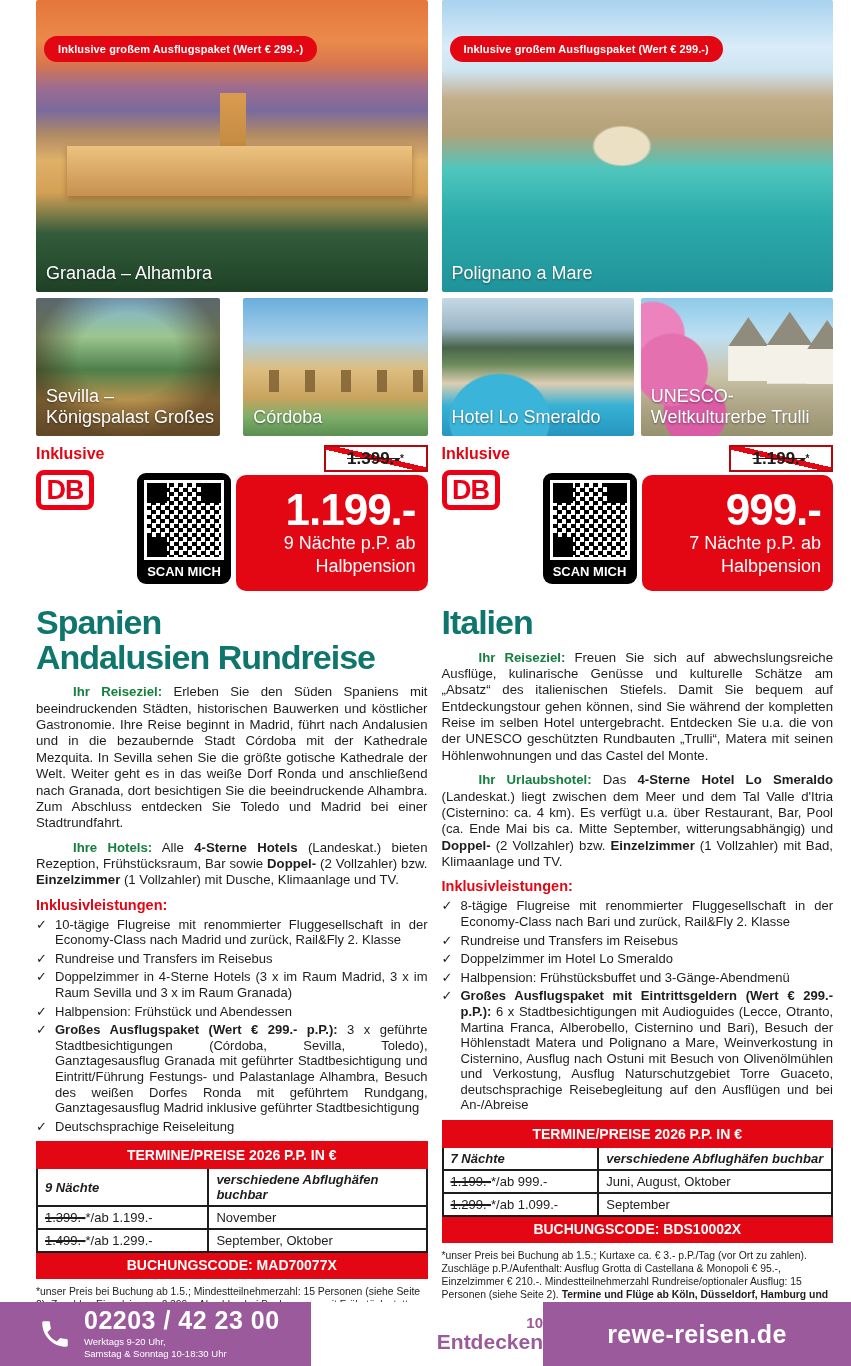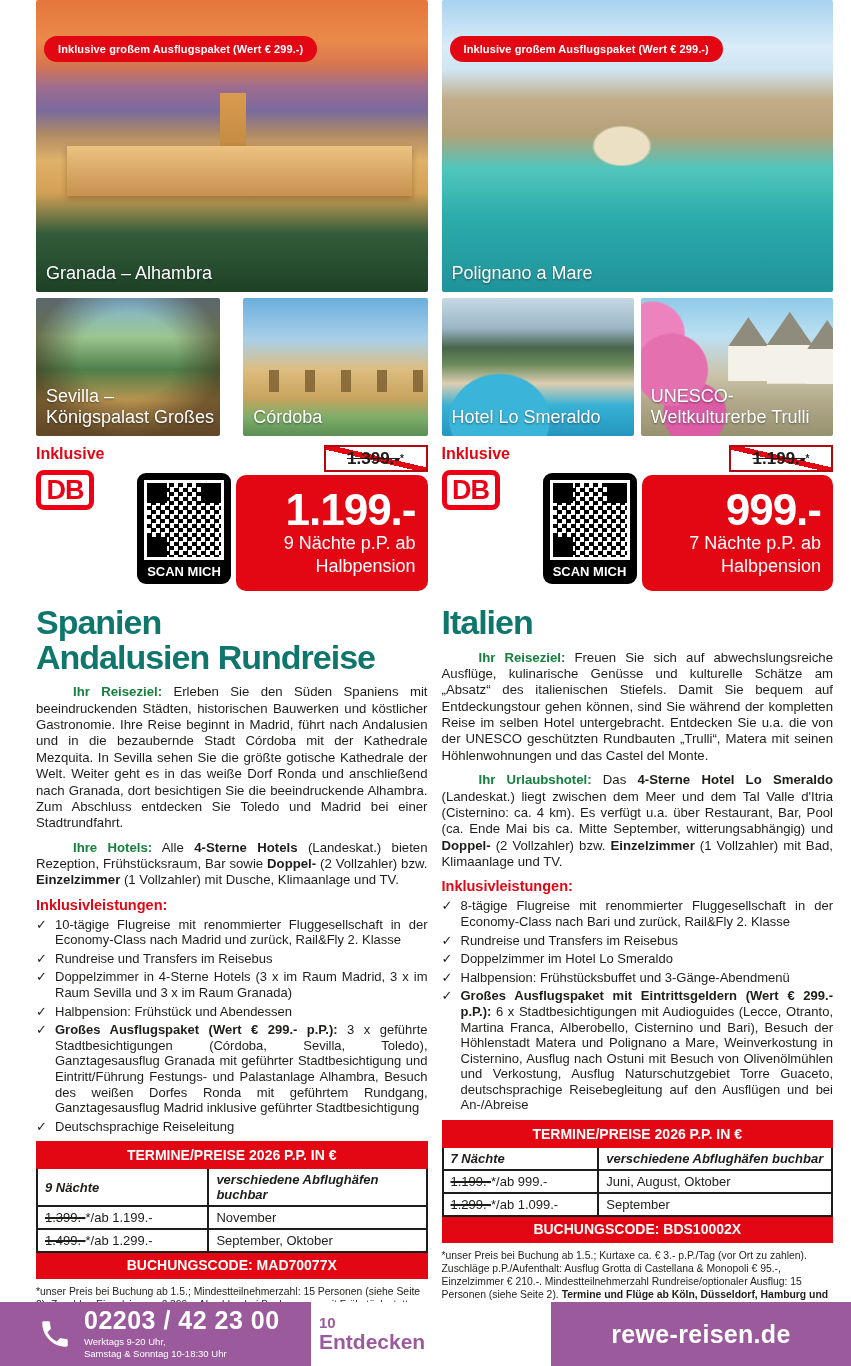--- a/index.html
+++ b/index.html
@@ -101,21 +101,21 @@
 
   .fineprint{font-size:10.4px;line-height:1.25;margin-top:6px;}
 
   
   .footer{position:absolute;left:0;right:0;bottom:0;height:64px;background:#9a5a9c;
     display:flex;align-items:stretch;color:#fff;}
   .f-left{width:311px;display:flex;align-items:center;padding-left:38px;box-sizing:border-box;gap:12px;}
   .f-phone{font-size:25px;font-weight:bold;letter-spacing:.5px;line-height:1;}
   .f-hours{font-size:9.5px;line-height:1.25;margin-top:3px;}
   .f-center{width:232px;background:#fff;color:#9a5a9c;display:flex;flex-direction:column;
-    align-items:flex-start;justify-content:center;line-height:1.05;padding-left:8px;}
+    align-items:flex-end;justify-content:center;line-height:1.05;}
   .f-page{font-size:15px;font-weight:bold;}
   .f-section{font-size:21px;font-weight:bold;}
   .f-right{flex:1;display:flex;align-items:center;justify-content:center;
     font-size:25px;font-weight:bold;letter-spacing:.3px;}
 </style>
 </head>
 <body>
 
 <div class="page">
   <div class="cols">

